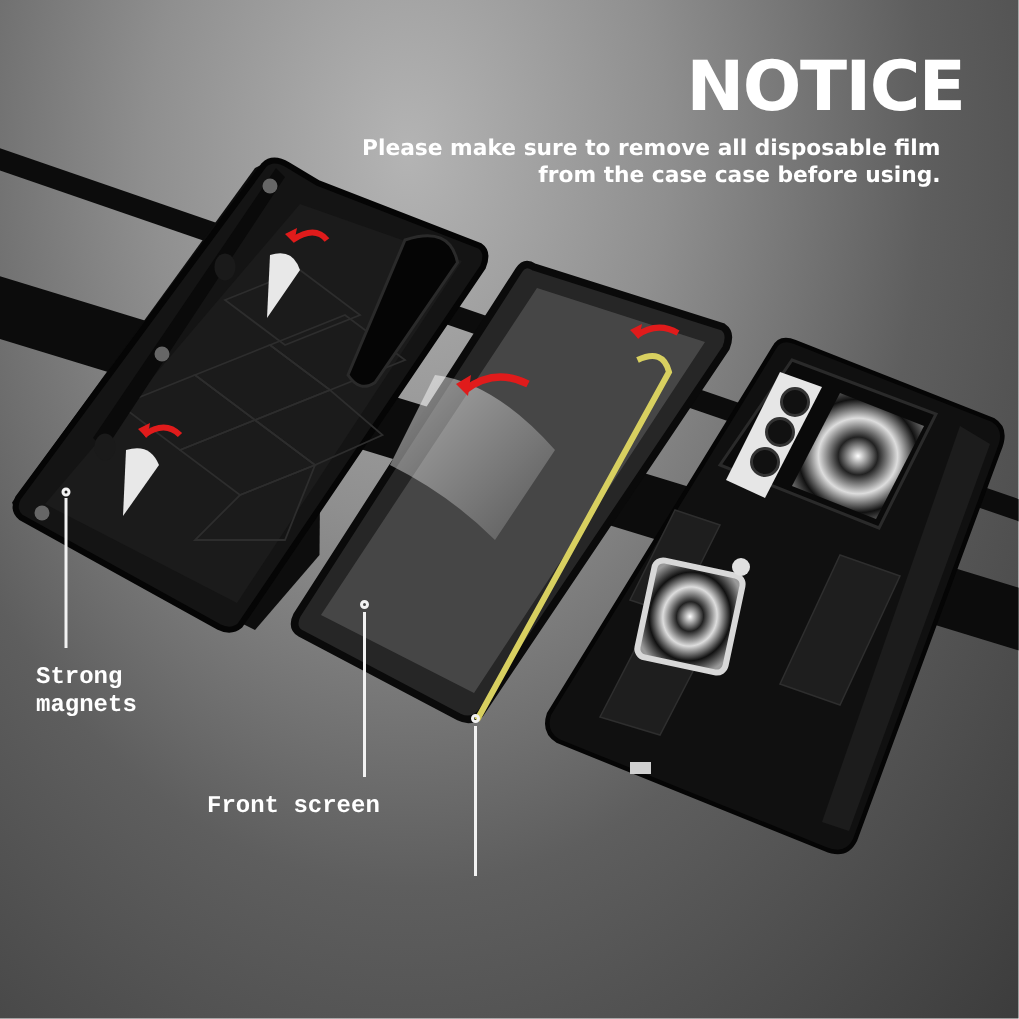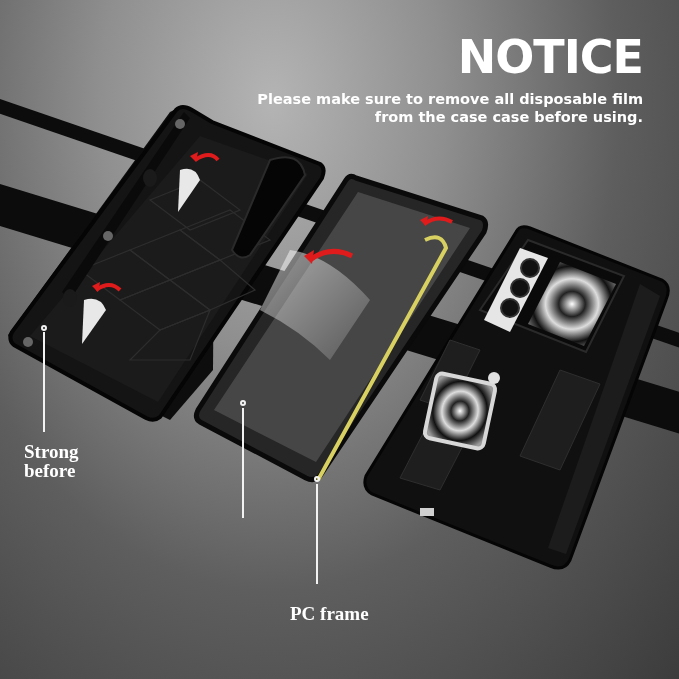--- a/index.html
+++ b/index.html
@@ -9,27 +9,27 @@
     background: radial-gradient(ellipse at 40% 15%, #b4b4b4 0%, #8f8f8f 30%, #5e5e5e 60%, #3c3c3c 100%);
   }
   .stage { position: absolute; inset: 0; }
   .stripe { position: absolute; background: #0c0c0c; transform-origin: 0 0; }
   .notice-title {
     position: absolute; right: 36px; top: 30px;
     color: #fff; font-weight: bold; font-size: 46px; letter-spacing: -1px;
     font-family: "DejaVu Sans", sans-serif;
   }
   .notice-body {
-    position: absolute; right: 36px; top: 90px; width: 440px; text-align: right;
+    position: absolute; right: 52px; top: 90px; width: 440px; text-align: right;
     color: #fff; font-weight: bold; font-size: 14.5px; line-height: 18px;
     font-family: "DejaVu Sans", sans-serif;
   }
   .callout-label {
-    position: absolute; color: #fff; font-weight: bold; font-size: 19px; line-height: 19px;
-    font-family: Liberation Serif, serif;
+    position: absolute; color: #fff; font-weight: bold; font-size: 16px; line-height: 19px;
+    font-family: Liberation Mono, monospace;
   }
   .leader { position: absolute; width: 2px; background: #f2f2f2; }
   .dot { position: absolute; width: 6px; height: 6px; border: 2px solid #f2f2f2; border-radius: 50%; box-sizing: border-box; }
   svg { position: absolute; left: 0; top: 0; }
 </style>
 </head>
 <body>
 
 <div class="stage">
 
@@ -123,25 +123,25 @@
   <div class="notice-title">NOTICE</div>
   <div class="notice-body">
     <div>Please make sure to remove all disposable film</div>
     <div>from the case case before using.</div>
   </div>
 
   <div class="dot" style="left:41px; top:325px;"></div>
   <div class="leader" style="left:43px; top:332px; height:100px;"></div>
   <div class="callout-label" style="left:24px; top:442px;">
     <div>Strong</div>
-    <div>before</div>
+    <div>magnets</div>
   </div>
 
   <div class="dot" style="left:240px; top:400px;"></div>
   <div class="leader" style="left:242px; top:408px; height:110px;"></div>
   <div class="callout-label" style="left:138px; top:528px;">
+    <div>Front screen</div>
   </div>
 
   <div class="dot" style="left:314px; top:476px;"></div>
   <div class="leader" style="left:316px; top:484px; height:100px;"></div>
-  <div class="callout-label" style="left:290px; top:604px;">PC frame</div>
 
 </div>
 
 </body></html>

